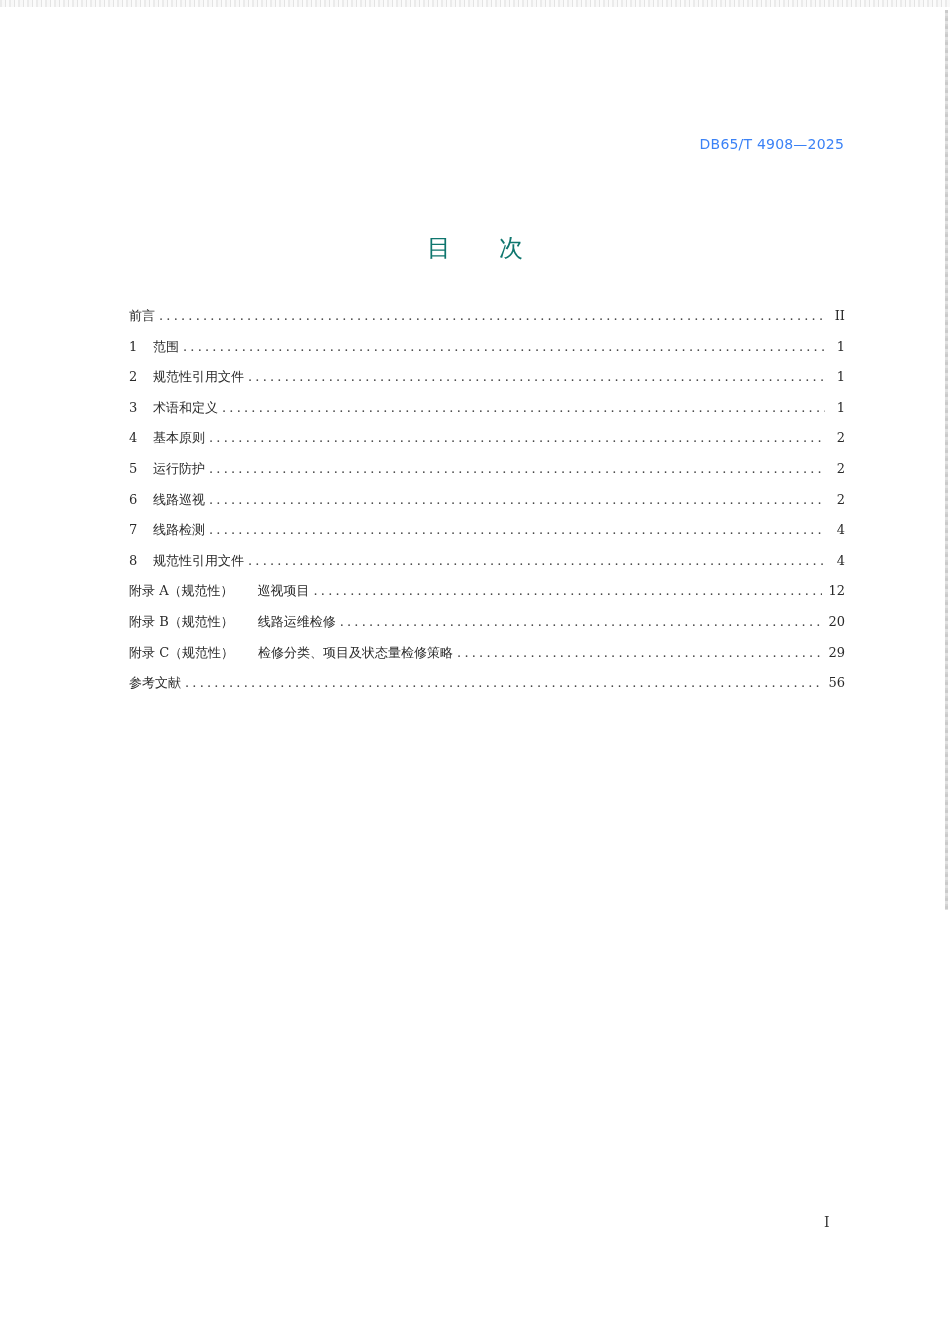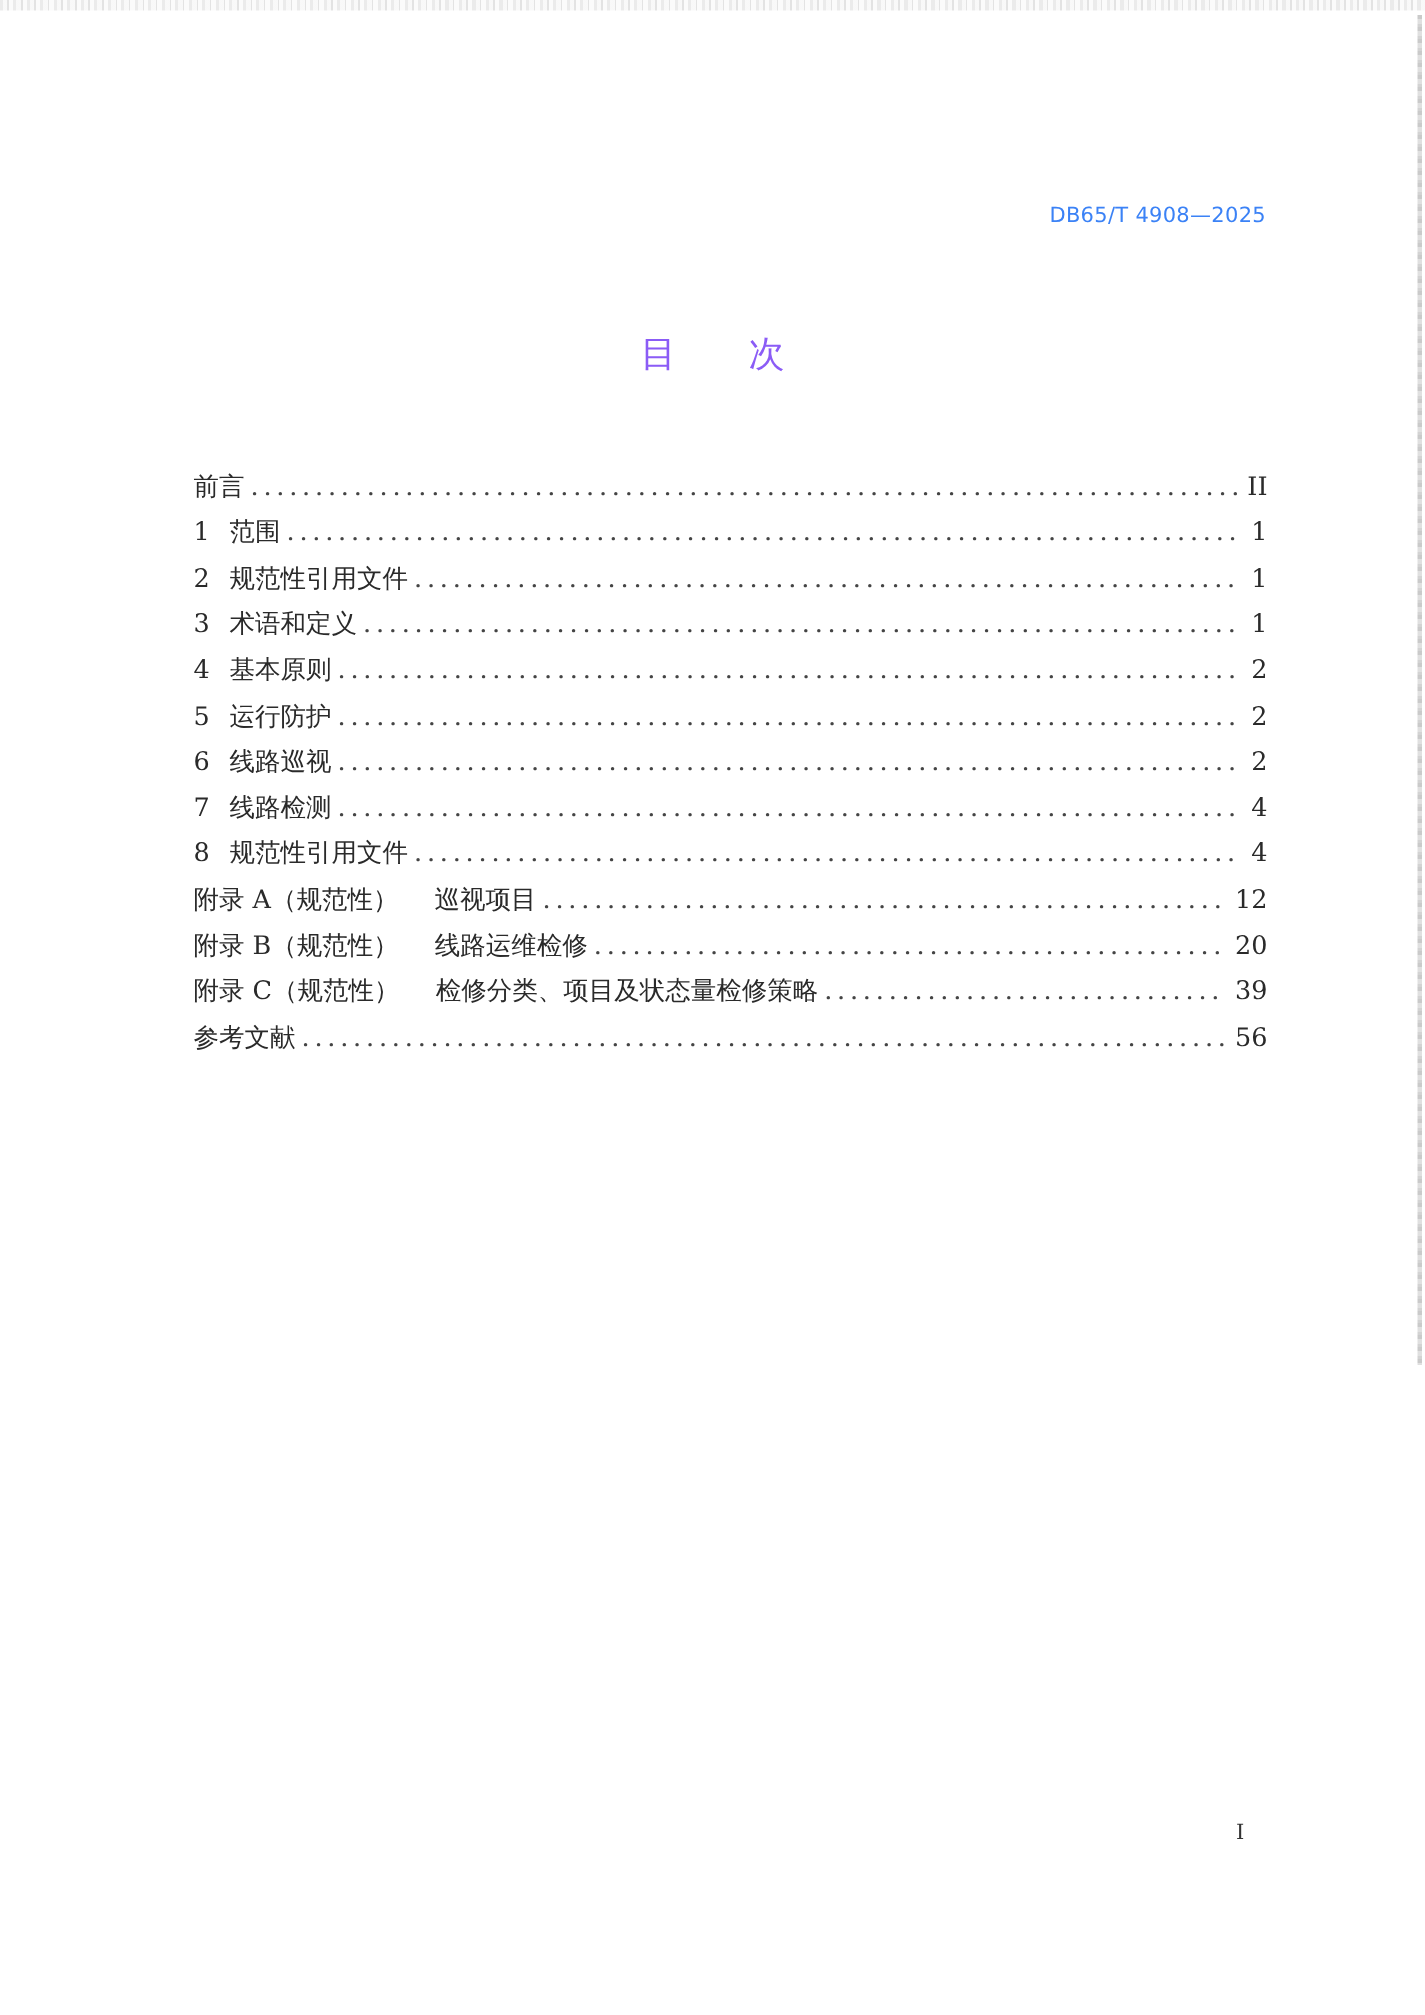--- a/index.html
+++ b/index.html
@@ -16,29 +16,29 @@
     position: absolute; left: 945px; top: 10px; width: 3px; height: 900px;
     background: repeating-linear-gradient(180deg, #bdbdbd 0 3px, #d8d8d8 3px 6px, #c8c8c8 6px 8px);
     opacity: 0.8;
   }
   .doc-code {
     position: absolute; right: 106px; top: 136px;
     font-family: "DejaVu Sans", "Liberation Sans", sans-serif;
     font-size: 14px; letter-spacing: 0.2px; color: #3b82f6;
   }
   .title {
-    position: absolute; left: 0; width: 950px; top: 220px; text-align: center;
+    position: absolute; left: 0; width: 950px; top: 232px; text-align: center;
     font-family: "DejaVu Sans", "Liberation Sans", sans-serif;
-    font-size: 24px; color: #8b5cf6;
+    font-size: 24px; color: #0f766e;
   }
   .title span { display: inline-block; }
   .title .gap { width: 48px; }
   .toc { position: absolute; left: 129px; top: 305px; width: 716px; }
   .toc-row {
-    display: flex; align-items: flex-end; height: 30.6px; font-size: 17px; line-height: 22px;
+    display: flex; align-items: flex-start; height: 30.6px; font-size: 13px; line-height: 22px;
   }
   .toc-num { width: 24px; flex: none; }
   .toc-appx { flex: none; margin-right: 24px; }
   .toc-label { flex: none; white-space: nowrap; }
   .toc-dots {
     flex: 1; overflow: hidden; white-space: nowrap; margin: 0 6px 0 4px; letter-spacing: 3.2px; color: #444;
   }
   .toc-page { flex: none; text-align: right; min-width: 14px; }
   .page-number {
     position: absolute; left: 824px; top: 1214px; font-size: 14px; color: #333;
@@ -119,21 +119,21 @@
   <div class="toc-row">
     <span class="toc-appx">附录 B（规范性）</span>
     <span class="toc-label">线路运维检修</span>
     <span class="toc-dots">........................................................................................................................</span>
     <span class="toc-page">20</span>
   </div>
   <div class="toc-row">
     <span class="toc-appx">附录 C（规范性）</span>
     <span class="toc-label">检修分类、项目及状态量检修策略</span>
     <span class="toc-dots">........................................................................................................................</span>
-    <span class="toc-page">39</span>
+    <span class="toc-page">29</span>
   </div>
   <div class="toc-row">
     <span class="toc-label">参考文献</span>
     <span class="toc-dots">........................................................................................................................</span>
     <span class="toc-page">56</span>
   </div>
 </div>
 
 <div class="page-number">I</div>
 

